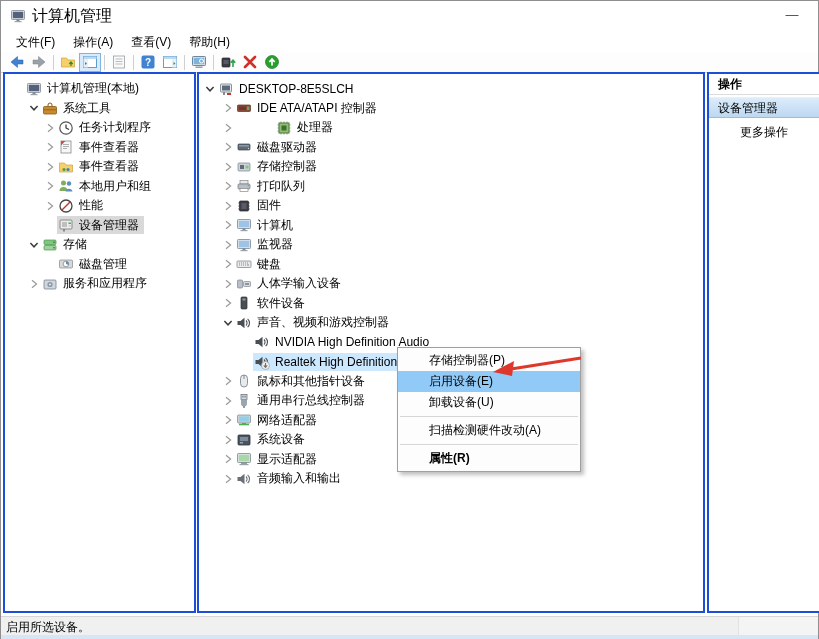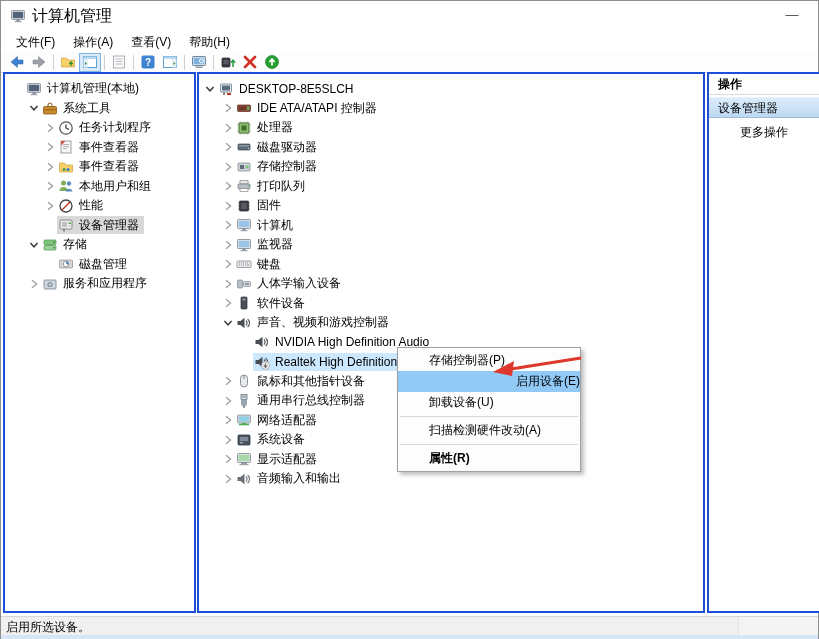--- a/index.html
+++ b/index.html
@@ -35,21 +35,21 @@
   .exp { width:14px; height:14px; display:inline-flex; align-items:center; justify-content:center; flex:0 0 auto; }
   .ticon { width:16px; height:16px; margin-right:3px; display:inline-flex; flex:0 0 auto; }
   .tinner { display:inline-flex; align-items:center; height:18px; padding:0 3px 0 1px; }
   .tinner.sel-gray { background:#d9d9d9; }
   .tinner.sel-blue { background:#cce8ff; }
   .tlabel { padding:0 2px; }
 
   
   .ctx { position:absolute; left:396px; top:346px; width:184px; background:#fdfdfd; border:1px solid #a0a0a0; box-shadow:3px 3px 4px rgba(0,0,0,.25); padding:2px 0; z-index:5; }
   .ctx-item { height:21px; line-height:21px; padding-left:31px; }
-  .ctx-item.hl { background:#91c9f7;text-align:right; }
+  .ctx-item.hl { background:#91c9f7; }
   .ctx-item.bold { font-weight:bold; }
   .ctx-sep { border-top:1px solid #d7d7d7; margin:3px 2px; }
 
   
   .annot { position:absolute; left:488px; top:352px; width:96px; height:28px; z-index:6; pointer-events:none; }
 
   
   .ap-header { height:21px; line-height:21px; padding-left:9px; font-weight:bold; border-bottom:1px solid #dcdcdc; }
   .ap-selected { height:21px; line-height:21px; padding-left:9px; margin-top:2px; background:linear-gradient(#dcecfb,#bcd8f1); border-top:1px solid #e6f1fb; border-bottom:1px solid #9ebcd9; }
   .ap-more { height:22px; line-height:22px; padding-left:31px; margin-top:3px; }
@@ -376,21 +376,21 @@
             <span class="ticon">
               <svg width="16" height="16" viewBox="0 0 16 16">
                 <rect x="1.5" y="5" width="13" height="6.5" rx=".8" fill="#8a4a3a" stroke="#5f2f24" stroke-width=".7"></rect>
                 <rect x="3" y="6.5" width="7" height="3.5" fill="#6f382c"></rect>
                 <rect x="11" y="6.5" width="2.3" height="3.5" fill="#5fae5f"></rect>
               </svg>
             </span>
             <span class="tlabel">IDE ATA/ATAPI 控制器</span>
           </span>
         </div>
-        <div class="trow" style="padding-left: 22px;">
+        <div class="trow" style="padding-left: 22px; gap: 40px;">
           <span class="exp">
             <svg width="10" height="10" viewBox="0 0 10 10">
               <path d="M3 1.2L7.6 5 3 8.8" fill="none" stroke="#9a9a9a" stroke-width="1.2"></path>
             </svg>
           </span>
           <span class="tinner">
             <span class="ticon">
               <svg width="16" height="16" viewBox="0 0 16 16">
                 <path d="M5 1.5v2M8 1.5v2M11 1.5v2M5 12.5v2M8 12.5v2M11 12.5v2M1.5 5h2M1.5 8h2M1.5 11h2M12.5 5h2M12.5 8h2M12.5 11h2" stroke="#8a8a8a" stroke-width=".9"></path>
                 <rect x="3" y="3" width="10" height="10" fill="#8fbf6f" stroke="#4a7a3a" stroke-width="1"></rect>

